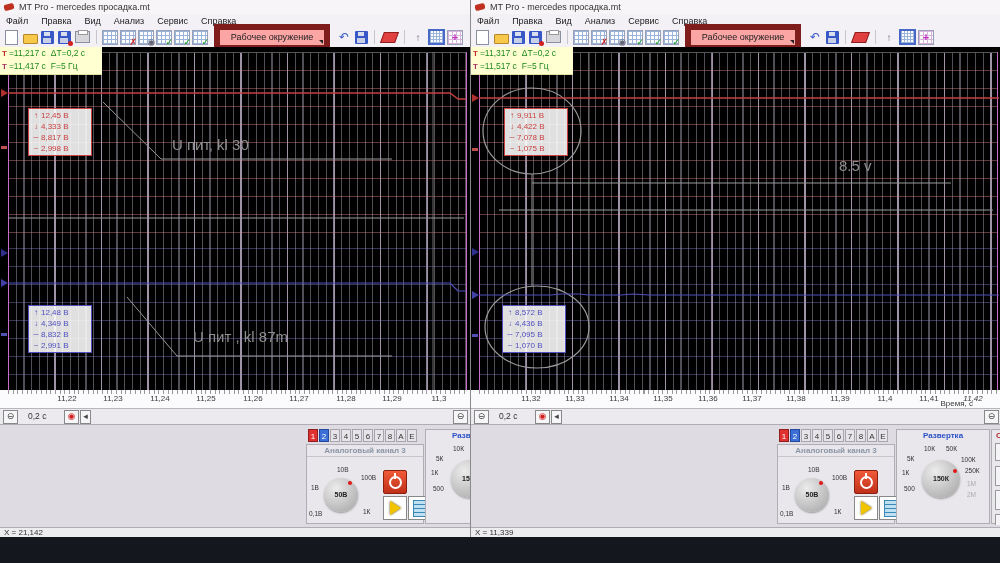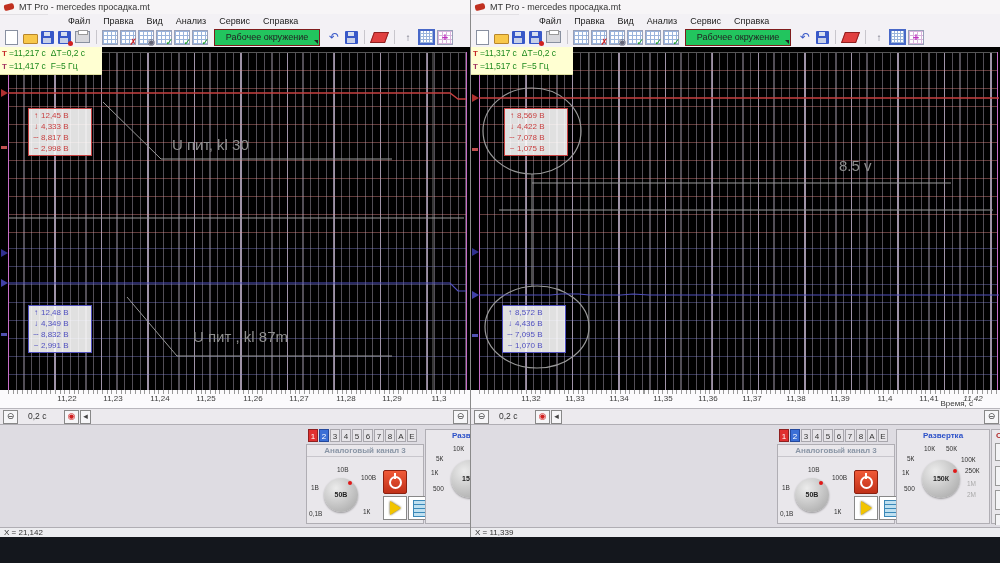--- a/index.html
+++ b/index.html
@@ -7,42 +7,42 @@
     font-family:"Liberation Sans","DejaVu Sans",sans-serif;background:#14171d;}
   
   .win{position:absolute;top:0;height:537px;background:#f3f1f5;overflow:hidden;}
   .win.rt{border-left:1px solid #8a8a8a;}
   .titlebar{position:absolute;left:0;right:0;top:0;height:14px;background:#f7f5f7;
     border-bottom:1px solid #e2e0e4;display:flex;align-items:center;}
   .appico{width:10px;height:6px;background:#c03020;border-radius:2px;transform:rotate(-14deg);
     margin:0 5px 0 4px;flex:0 0 auto;}
   .ttext{font-size:9px;color:#333;white-space:nowrap;}
   .menubar{position:absolute;left:0;right:0;top:14px;height:13px;background:#f3f1f5;
-    display:flex;gap:13px;padding-left:20px;align-items:center;margin-left:48px;}
+    display:flex;gap:13px;padding-left:6px;align-items:center;}
   .mi{font-size:9px;color:#222;white-space:nowrap;}
   .tbar{position:absolute;left:0;right:0;top:27px;height:20px;background:#f3f1f5;
     border-bottom:1px solid #dcdade;display:flex;align-items:center;gap:2px;padding-left:3px;}
   .ti{width:16px;height:15px;position:relative;flex:0 0 auto;font-size:10px;line-height:15px;text-align:center;}
   .tsep{width:1px;height:14px;background:#c8c6cc;margin:0 3px;flex:0 0 auto;}
   .i-doc{background:#fff;border:1px solid #8890a0;width:11px;height:13px;margin:0 2px;}
   .i-open::before{content:"";position:absolute;left:1px;top:4px;width:13px;height:8px;
     background:#f8c84a;border:1px solid #b8862a;border-radius:1px;}
   .i-save,.i-save2{background:#3858c8;border-radius:1px;width:13px;height:13px;margin:0 1px;}
   .i-save::before,.i-save2::before,.i-saveas::before{content:"";position:absolute;left:3px;top:1px;width:6px;height:4px;background:#d8e0f0;}
   .i-save::after,.i-save2::after,.i-saveas::after{content:"";position:absolute;left:2px;bottom:1px;width:8px;height:5px;background:#c8d0e8;}
   .i-saveas{background:#3858c8;border-radius:1px;width:13px;height:13px;margin:0 1px;}
   .i-saveas .dot{position:absolute;right:-2px;bottom:-2px;width:5px;height:5px;background:#d02020;border-radius:50%;}
   .i-print{background:#d8d8dc;border:1px solid #8890a0;width:13px;height:10px;margin:2px 1px;}
   .i-print::before{content:"";position:absolute;left:2px;top:-2px;width:8px;height:3px;background:#fff;border:1px solid #999;}
   .i-grid{width:14px;height:13px;background-color:#fff;border:1px solid #98a0b8;
     background-image:repeating-linear-gradient(90deg,#9ab4dc 0 1px,transparent 1px 4px),
                      repeating-linear-gradient(0deg,#9ab4dc 0 1px,transparent 1px 4px);}
   .gmark{position:absolute;right:-2px;bottom:-3px;font-size:9px;font-weight:bold;line-height:9px;}
   .gm-red{color:#d02020;} .gm-grn{color:#18a018;} .gm-gry{color:#667;}
-  .combo{position:relative;width:104px;height:15px;background:#22c55e;border:1px solid #7f1d1d;
+  .combo{position:relative;width:104px;height:15px;background:#fca5a5;border:6px solid #7f1d1d;
     font-size:9px;color:#222;text-align:center;line-height:14px;margin:0 4px;flex:0 0 auto;}
   .combo .carr{position:absolute;right:1px;bottom:1px;width:0;height:0;
     border-left:4px solid transparent;border-top:4px solid #222;}
   .i-undo{color:#3858c8;font-size:12px;}
   .i-eraser{width:13px;height:9px;background:#e04040;border:1px solid #902020;transform:skewX(-20deg);margin:3px 2px;}
   .i-up{color:#667;font-weight:bold;}
   .i-gridb{width:13px;height:12px;border:2px solid #4868c8;background:
     repeating-linear-gradient(90deg,#9ab4dc 0 1px,transparent 1px 3px),
     repeating-linear-gradient(0deg,#9ab4dc 0 1px,transparent 1px 3px),#fff;}
   .i-gridp{width:14px;height:13px;border:1px solid #98a0b8;background:
@@ -392,21 +392,21 @@
         <polygon points="1,244 8,248 1,252" fill="#4040a8"></polygon>
         <rect x="1" y="287" width="6" height="3" fill="#5050b0"></rect>
       </svg>
       <div class="cinfo">
         <div><span class="mk">T</span><span class="gv">=11,317 с</span><span class="gv">ΔT=0,2 с</span></div>
         <div><span class="mk" style="color:#a03060;">T</span><span class="gv">=11,517 с</span><span class="gv">F=5 Гц</span></div>
       </div>
       <div class="meas red" style="left:33px;top:61px;">
         <div class="mrow">
             <span class="mic">↑</span>
-            <span>8,569 В</span>
+            <span>9,911 В</span>
           </div>
         <div class="mrow">
             <span class="mic">↓</span>
             <span>4,422 В</span>
           </div>
         <div class="mrow">
             <span class="mic">┄</span>
             <span>7,078 В</span>
           </div>
         <div class="mrow">

